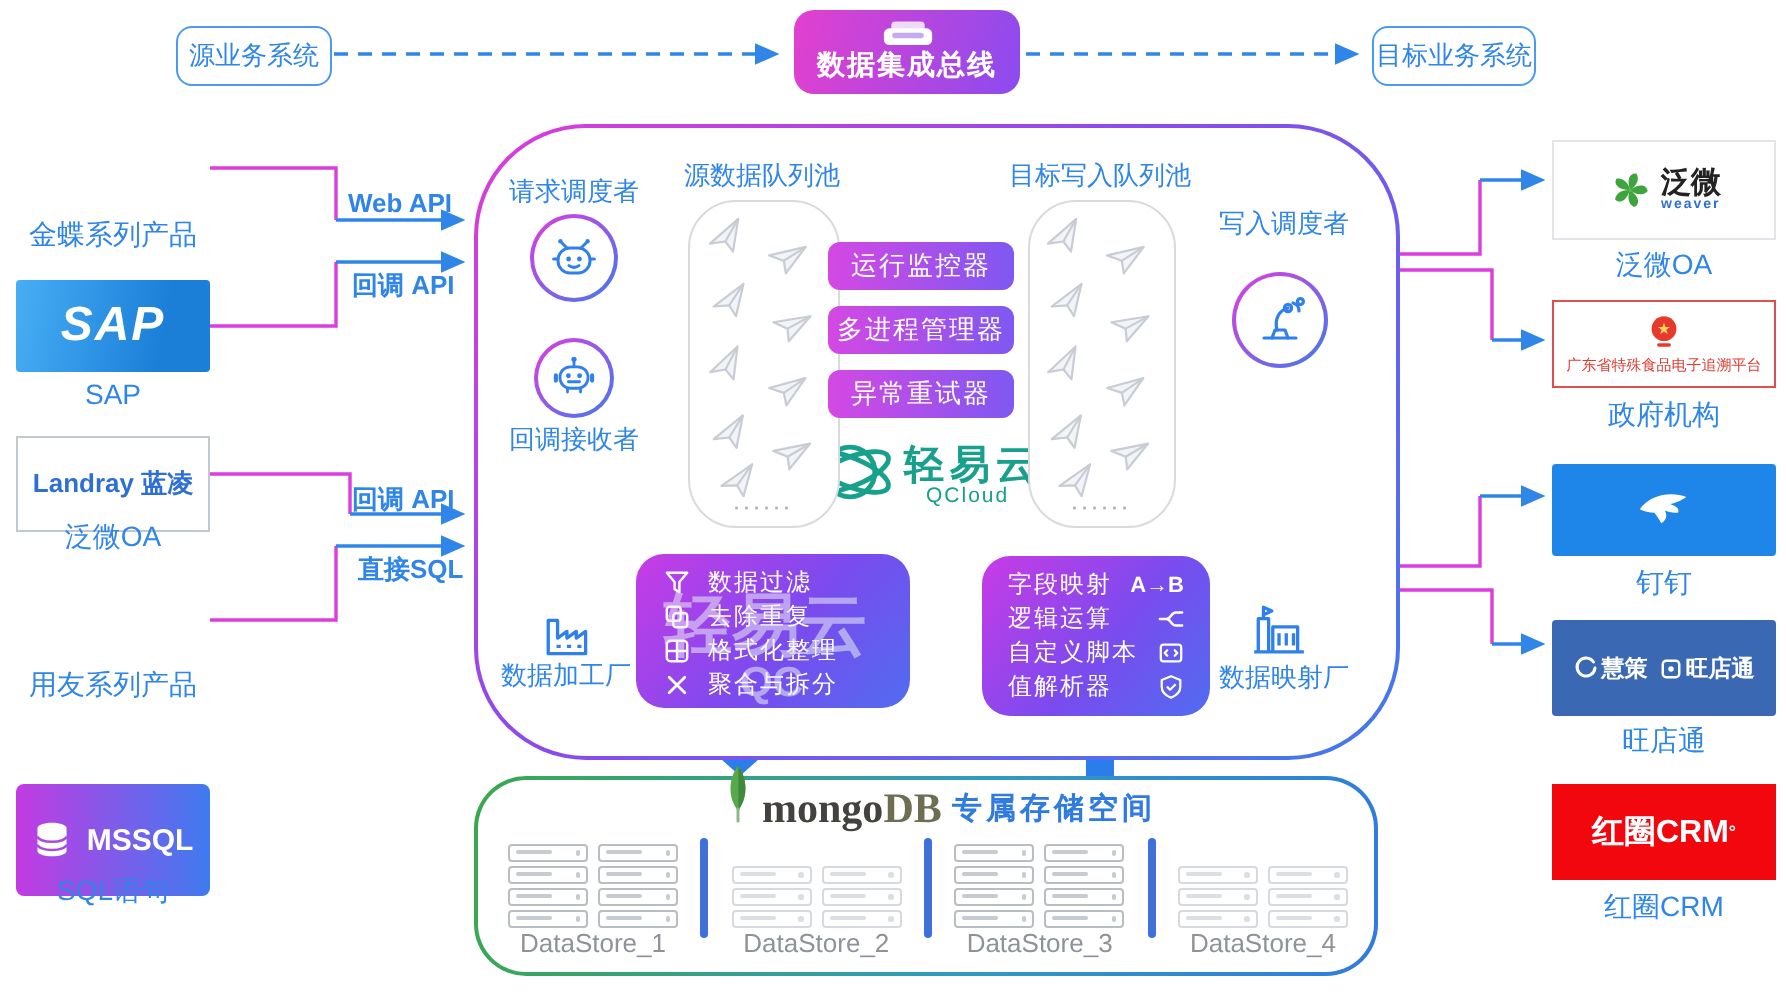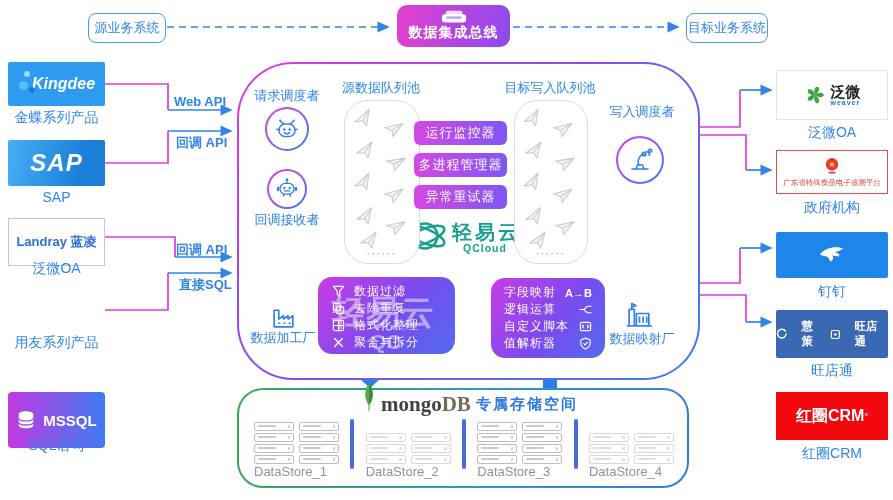--- a/index.html
+++ b/index.html
@@ -31,54 +31,54 @@
 
   .queue{position:absolute;width:74px;height:162px;border:1.6px solid #D9DADE;border-radius:24px;background:#fff;z-index:3}
   .queue-dots{position:absolute;bottom:4px;left:0;right:0;text-align:center;color:#A7ADB6;font-size:9px;letter-spacing:2px;font-weight:bold}
 
   .ring{position:absolute;border-radius:50%;background:linear-gradient(135deg,#E03CDE,#3E7BF0);z-index:3}
   .ring-in{position:absolute;inset:2px;background:#fff;border-radius:50%;display:flex;align-items:center;justify-content:center}
 
   .pill{position:absolute;left:414px;width:93px;height:24px;border-radius:6px;background:linear-gradient(90deg,#D548E3,#7E58F2);color:#fff;font-size:13px;display:flex;align-items:center;justify-content:center;letter-spacing:1px;z-index:3}
 
   .qc-name{position:absolute;left:452px;top:219px;color:#17A08B;font-size:20px;font-weight:bold;letter-spacing:3px;z-index:3}
-  .qc-sub{position:absolute;left:463px;top:242px;color:#17A08B;font-size:10.5px;font-weight:bold;letter-spacing:1px;z-index:3}
+  .qc-sub{position:absolute;left:463px;top:242px;color:#17A08B;font-size:10.5px;font-weight:normal;letter-spacing:1px;z-index:3}
 
   .grad-box{position:absolute;border-radius:14px;background:linear-gradient(130deg,#C93BE6,#7A4BEE 55%,#3E7BF0 120%);display:flex;flex-direction:column;justify-content:space-evenly;padding:6px 0;box-sizing:border-box;z-index:3}
   .p-row{display:flex;align-items:center;gap:9px;padding-left:14px;color:#fff;font-size:12px;letter-spacing:1px}
   .m-row{display:flex;align-items:center;justify-content:space-between;padding:0 13px;color:#fff;font-size:12px;letter-spacing:1px}
   .ab{font-weight:bold;font-size:11px;letter-spacing:0}
 
   .mongo{position:absolute;left:237px;top:388px;width:452px;height:100px;border-radius:26px;background:linear-gradient(100deg,#3BA84E,#2F9BC0 55%,#2F7BE0);z-index:2}
   .mongo-in{position:absolute;inset:2.4px;border-radius:24px;background:#fff}
   .mongo-brand{position:absolute;left:381px;top:392px;font-family:"Liberation Serif",serif;font-size:21px;font-weight:600;z-index:4}
   .mb-a{color:#43423E}.mb-b{color:#6E6E52}
   .mongo-title{position:absolute;left:476px;top:395px;color:#2F7BE0;font-size:15px;font-weight:bold;letter-spacing:2px;z-index:4}
 
   .ds-row{position:absolute;left:254px;top:417px;width:420px;height:62px;display:flex;align-items:flex-end;justify-content:space-between;z-index:4}
-  .ds-group{display:flex;flex-direction:column;align-items:flex-start;gap:0}
+  .ds-group{display:flex;flex-direction:column;align-items:center;gap:0}
   .racks{display:flex;gap:5px;align-items:flex-end}
   .rack{display:flex;flex-direction:column;gap:1.5px}
   .unit{width:40px;height:9.5px;border:1.2px solid #B9BDC4;border-radius:2px;display:flex;align-items:center;padding:0 3px;box-sizing:border-box}
   .u-line{height:1.8px;background:#C6CAD1;flex:0 0 18px;border-radius:1px}
   .u-dot{width:2.5px;height:2.5px;background:#C6CAD1;border-radius:50%;margin-left:auto}
   .rack.light .unit{border-color:#D6D9DE}
   .rack.light .u-line,.rack.light .u-dot{background:#DBDEE3}
   .ds-bar{width:4px;height:50px;background:#3F6FD8;border-radius:2px;margin-bottom:10px}
   .ds-label{color:#8E9299;font-size:13px}
 
   .tbox{position:absolute;left:776px;width:112px;display:flex;align-items:center;justify-content:center;z-index:2;box-sizing:border-box}
   .weaver{top:70px;height:50px;background:#fff;border:1px solid #E2E4E8;gap:5px}
   .wv-name{color:#222;font-weight:bold;font-size:15px;line-height:14px}
   .wv-sub{color:#2F6FD6;font-size:7px;font-weight:bold;letter-spacing:1px}
   .gov{top:150px;height:44px;background:#fff;border:1.2px solid #E05050;flex-direction:column;gap:2px;padding:3px 2px}
   .gov-txt{color:#E03A30;font-size:7.5px;white-space:nowrap}
   .ding{top:232px;height:46px;background:#1E86E8;border-radius:2px}
   .wdt{top:310px;height:48px;background:#3A68B2;border-radius:2px;gap:6px;color:#fff;font-weight:bold;font-size:11.5px}
-  .wdt-seg{display:flex;align-items:center;gap:14px}
+  .wdt-seg{display:flex;align-items:center;gap:2px}
   .hq{top:392px;height:48px;background:#F2070F;color:#fff;font-weight:bold;font-size:16px}
   .hq sup{font-size:9px}
 
   .wm{position:absolute;color:rgba(234,237,243,.55);font-weight:bold;pointer-events:none;z-index:6}
 </style>
 </head>
 <body>
 
 <div class="stage">
 
@@ -198,26 +198,20 @@
       <rect x="5" y="0.8" width="18" height="6.5" rx="2.2" fill="rgba(255,255,255,.8)"></rect>
       <rect x="1" y="4.5" width="26" height="9" rx="3" fill="#fff"></rect>
       <rect x="5.5" y="6.8" width="17" height="3" rx="1.5" fill="rgba(140,85,235,.5)"></rect>
     </svg>
     <div class="bus-txt">数据集成总线</div>
   </div>
   <div class="outline-pill" style="left:686px;top:13px;width:80px;height:28px">
     <span>目标业务系统</span>
   </div>
 
-  <div class="logo-box kingdee">
-    <span class="kd-dot" style="left:16px;top:9px;width:6px;height:6px;background:#9EDCFA"></span>
-    <span class="kd-dot" style="left:11px;top:19px;width:9px;height:9px;background:#55C0F5"></span>
-    <span class="kd-dot" style="left:21px;top:25px;width:6px;height:6px;background:#1C79D4"></span>
-    <span class="kd-txt">Kingdee</span>
-  </div>
   <div class="blue-lbl" style="left:8px;top:109px;width:97px">金蝶系列产品</div>
 
   <div class="logo-box sap">
     <span>SAP</span>
   </div>
   <div class="blue-lbl" style="left:8px;top:189px;width:97px">SAP</div>
 
   <div class="logo-box landray">
     <span>Landray 蓝凌</span>
   </div>

